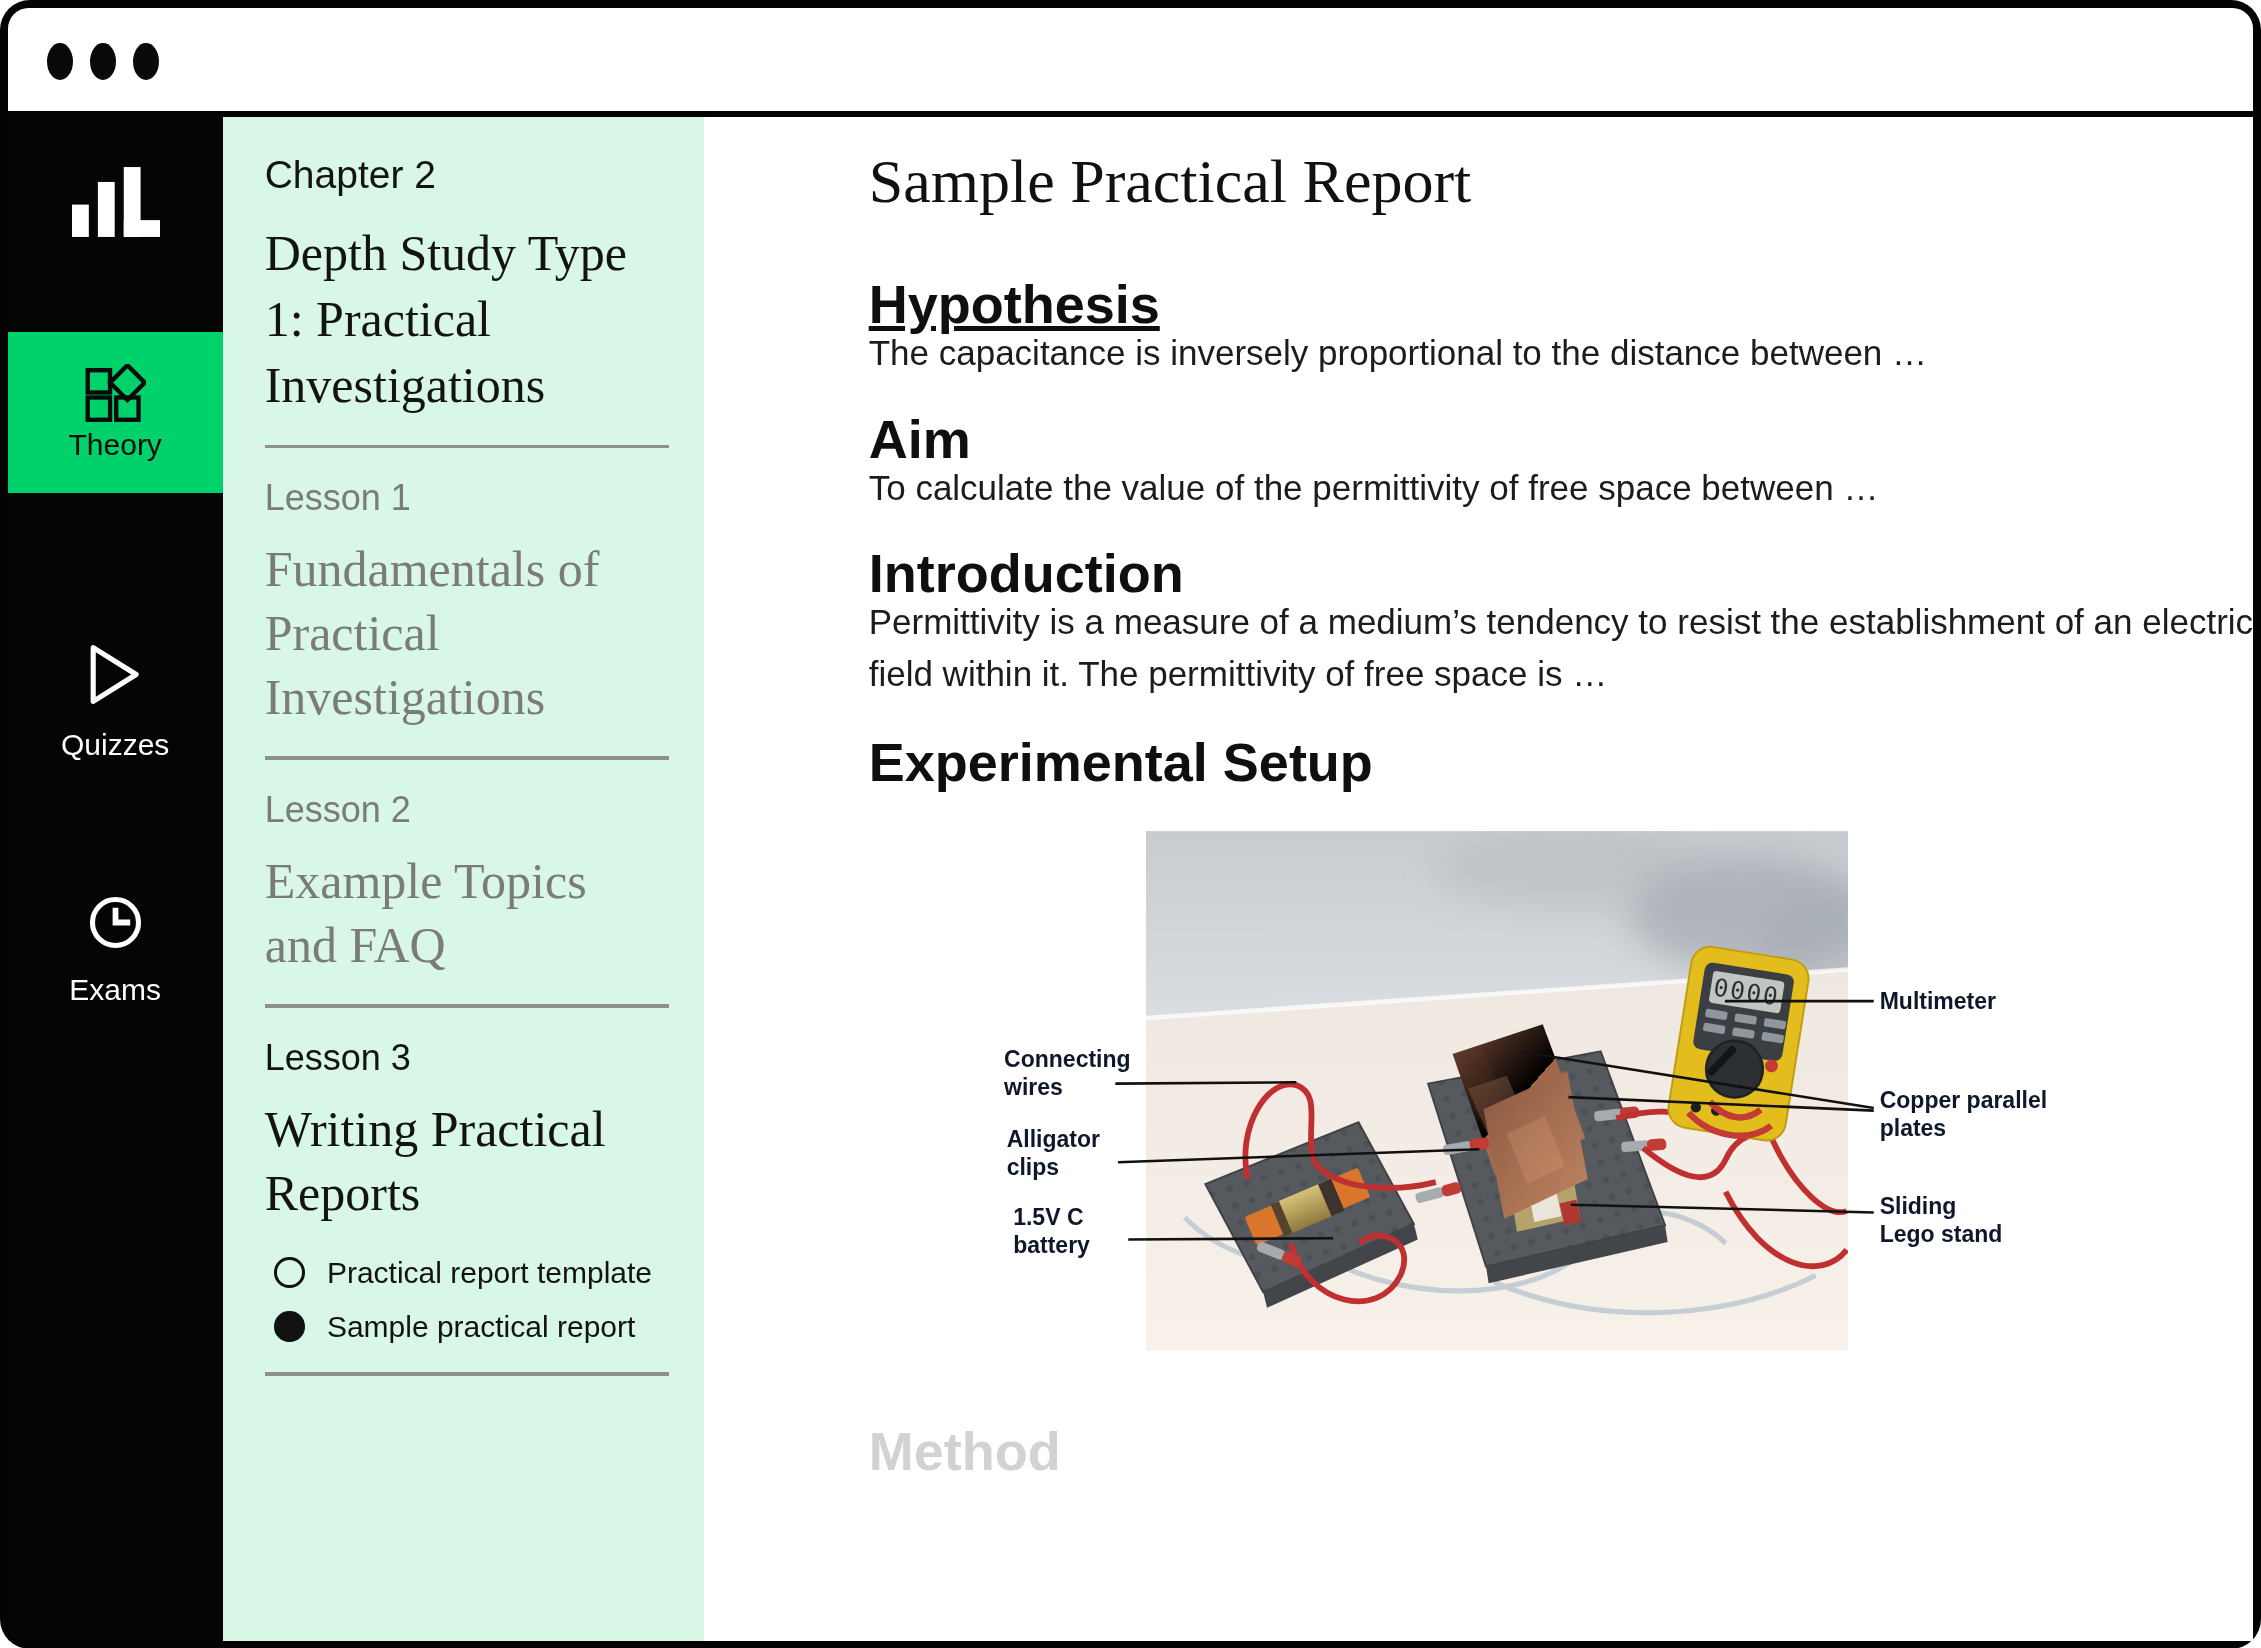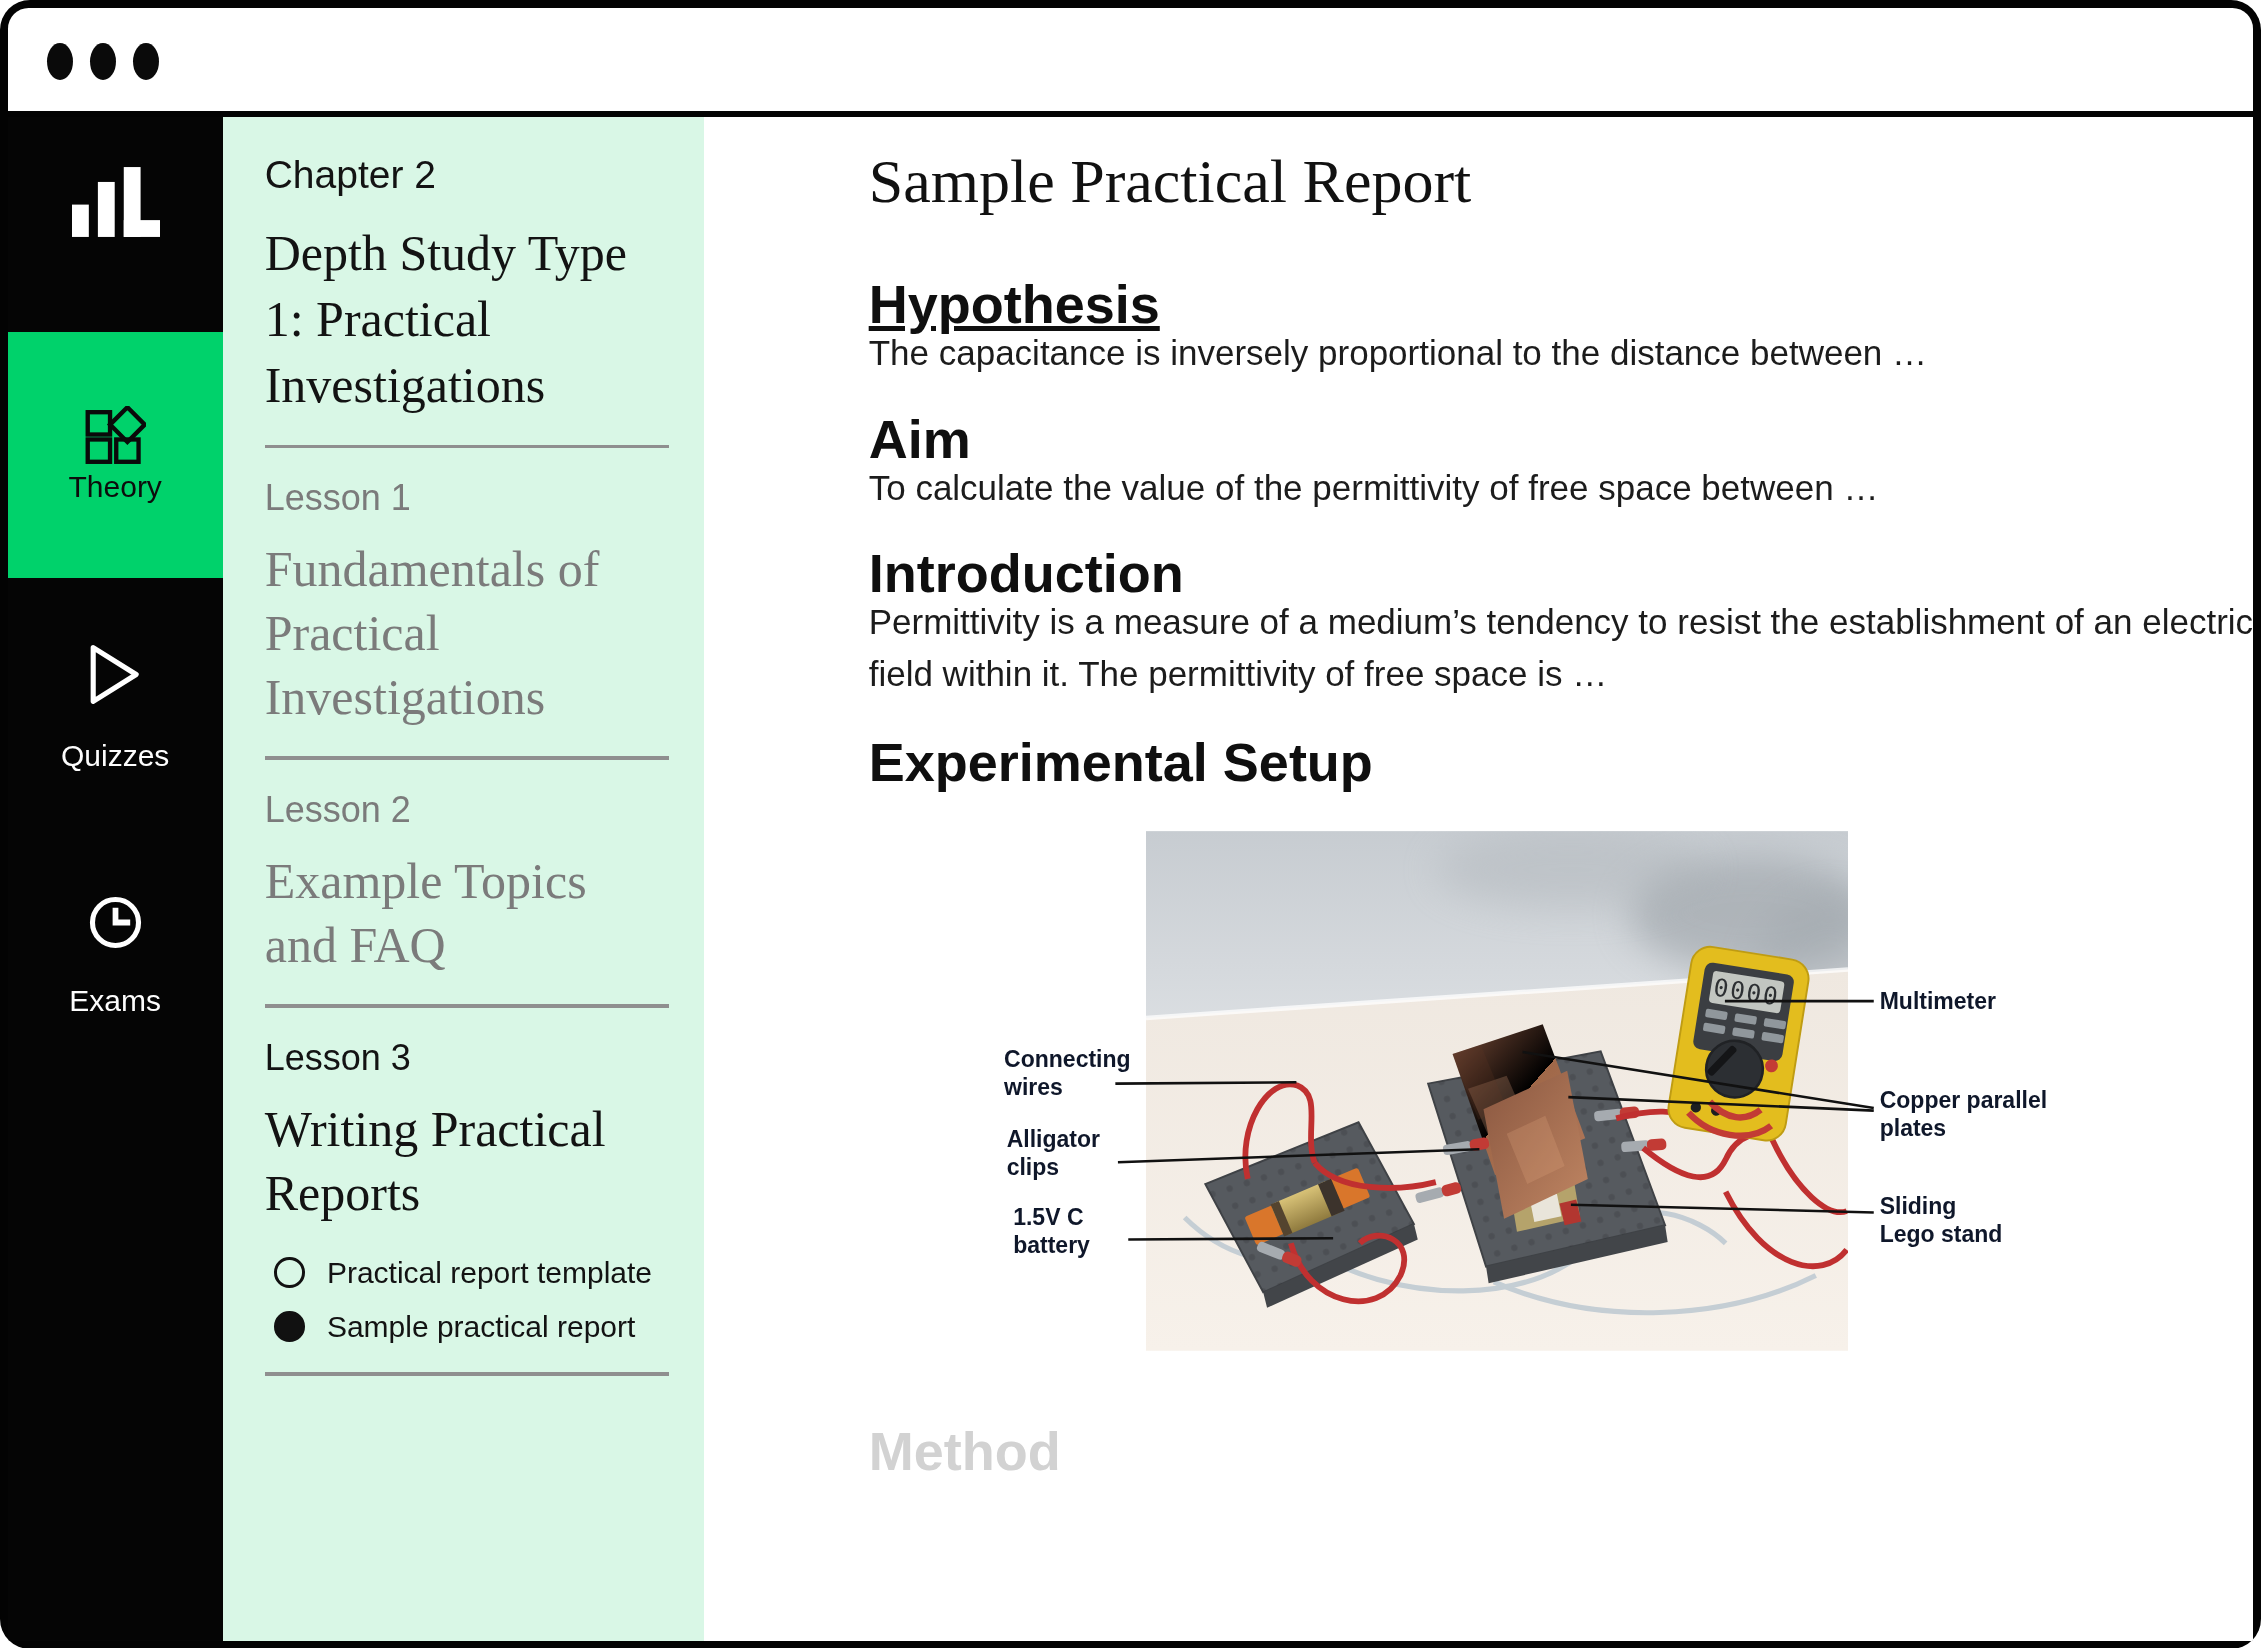--- a/index.html
+++ b/index.html
@@ -7,24 +7,24 @@
           font-family:"Liberation Sans",sans-serif;color:#121212;}
   
   .titlebar{position:absolute;left:7.7px;top:7.7px;right:7.7px;height:103px;background:#fff;border-radius:20.6px 20.6px 0 0;}
   .dots{position:absolute;left:39px;top:35px;display:flex;gap:17px;}
   .dot{width:26px;height:37px;background:#0a0a0a;border-radius:50%;}
   
   .app{position:absolute;left:7.7px;top:117px;right:7.7px;bottom:7.7px;display:flex;background:#fff;}
   
   .nav{position:relative;width:215px;flex:none;background:#050505;}
   .logo{position:absolute;left:64px;top:50px;}
-  .theory-btn{position:absolute;left:0;top:215px;width:215px;height:246px;background:#00d26b;
+  .theory-btn{position:absolute;left:0;top:215px;width:215px;height:161px;background:#00d26b;
               display:flex;flex-direction:column;align-items:center;justify-content:center;cursor:pointer;}
   .theory-btn .lbl{font-size:30px;color:#0c0c0c;}
-  .navitem{position:absolute;left:0;width:100%;display:flex;flex-direction:column;align-items:center;gap:32px;cursor:pointer;}
+  .navitem{position:absolute;left:0;width:100%;display:flex;flex-direction:column;align-items:center;gap:21px;cursor:pointer;}
   .navitem .lbl{font-size:30px;color:#fdfdfd;}
   .navitem.quizzes{top:527px;}
   .navitem.exams{top:778px;}
   
   .lessons{width:481px;flex:none;background:#d9f7e6;box-sizing:border-box;padding:35px 35px 0 42px;}
   .chapter-label{font-size:39px;line-height:45px;color:#131313;}
   .serif-title{font-family:"Liberation Serif","DejaVu Serif",serif;font-weight:400;}
   .chapter-title{margin-top:22.5px;font-size:50px;line-height:66px;color:#131313;}
   .sep{border:0;height:3.9px;background:#8f8f8f;margin:27px 0;}
   .lesson-label{font-size:36px;line-height:45px;}

